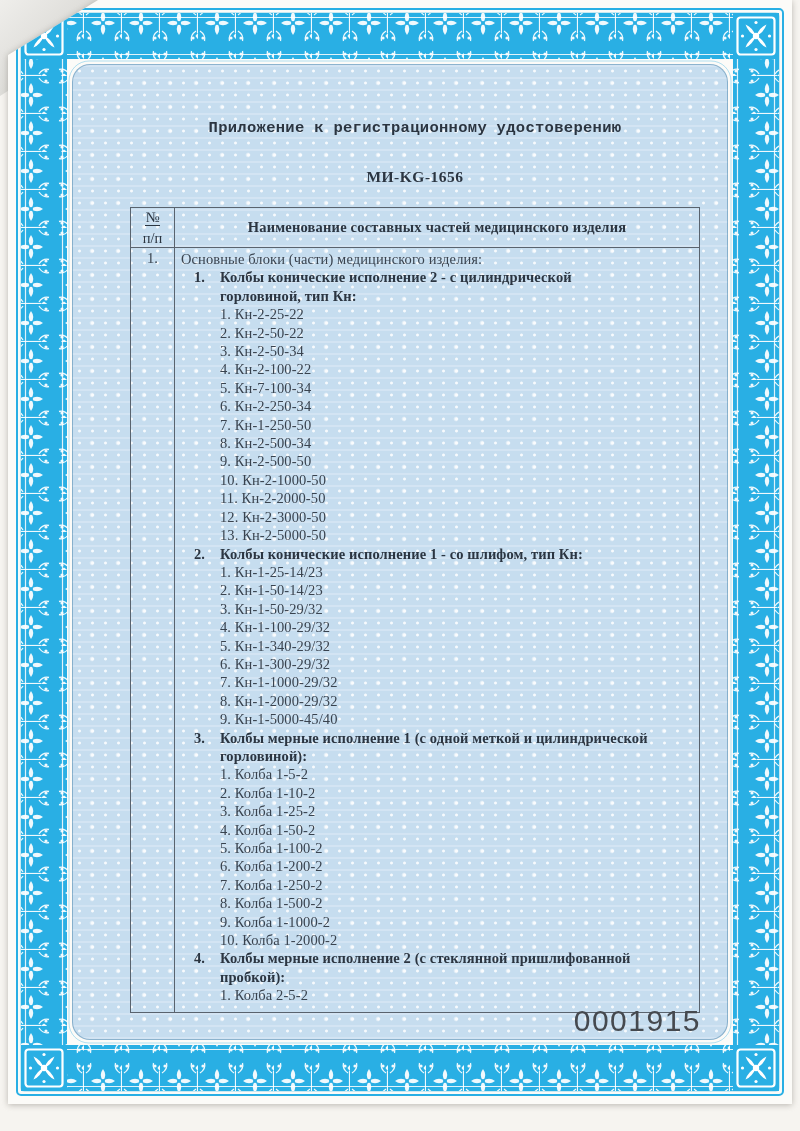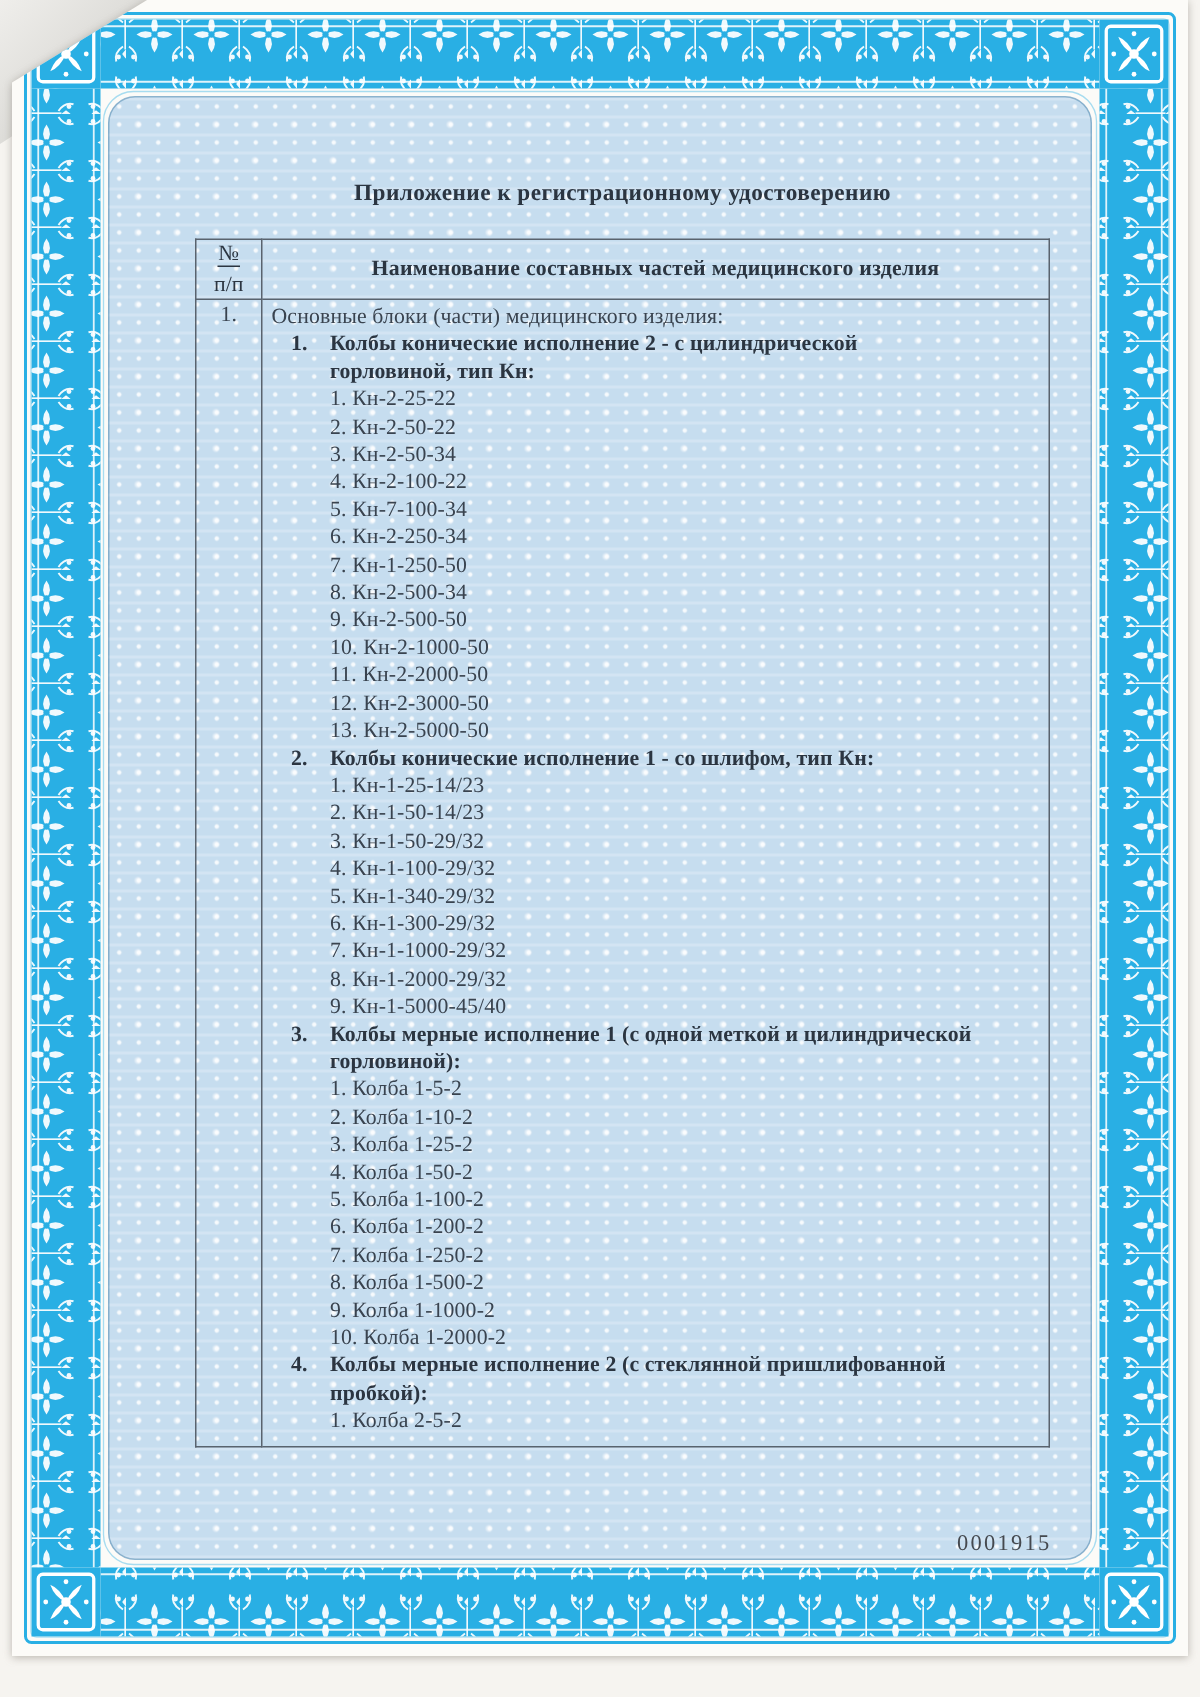--- a/index.html
+++ b/index.html
@@ -42,20 +42,21 @@
       radial-gradient(circle, rgba(255,255,255,.5) 1.6px, rgba(255,255,255,0) 2.8px),
       repeating-linear-gradient(0deg, rgba(255,255,255,.22) 0 2px, rgba(255,255,255,0) 2px 12px);
     background-size:13px 12px, 26px 24px, auto;
     background-position:0 0, 6px 6px, 0 0;
   }
   .content{position:absolute;inset:0;color:var(--ink);}
   .doc-title{
     width:570px;margin:54px 0 0 57px;text-align:center;
     font-weight:bold;font-size:15.5px;line-height:19px;letter-spacing:.3px;
     color:var(--ink-bold);
+    font-family:Liberation Mono, monospace;
   }
   .doc-number{
     width:570px;margin:29px 0 0 57px;text-align:center;
     font-weight:bold;font-size:15.5px;line-height:19px;letter-spacing:.5px;
     color:var(--ink-bold);
   }
   table.tbl{
     margin:21px 0 0 57px;width:570px;
     border-collapse:collapse;table-layout:fixed;
   }
@@ -71,22 +72,22 @@
     vertical-align:top;padding:2px 19px 7px 6px;
     font-size:14.5px;line-height:18.4px;letter-spacing:.1px;
   }
   .intro{}
   .group-title{display:flex;font-weight:bold;color:var(--ink-bold);margin-left:13px;}
   .g-no{width:26px;flex:0 0 26px;}
   .g-tx{max-width:430px;}
   .g-item{margin-left:39px;}
   .serial{
     position:absolute;right:26px;bottom:1px;
-    font-family:Liberation Serif, serif;
-    font-size:15px;letter-spacing:1.5px;color:var(--serial-ink);text-align:right;
+    font-family:Liberation Sans, sans-serif;
+    font-size:30px;letter-spacing:1.5px;color:var(--serial-ink);text-align:right;
   }
 </style>
 </head>
 <body>
 
 <div class="scan-wedge"></div>
 
 <div class="paper-wrap">
   <div class="paper">
 
@@ -179,20 +180,21 @@
       <use href="#cornerSq" x="725" y="13"></use>
       <use href="#cornerSq" x="13" y="1045"></use>
       <use href="#cornerSq" x="725" y="1045"></use>
 
       <rect x="61" y="61" width="662" height="982" rx="20" fill="none" stroke="currentColor" stroke-width=".9" opacity=".4"></rect>
     </svg>
 
     <div class="inner">
       <div class="content">
         <div class="doc-title">Приложение к регистрационному удостоверению</div>
+        <div class="doc-number">МИ-KG-1656</div>
 
         <table class="tbl">
           <thead>
             <tr>
               <th class="c1 hdr-no">
                 <span class="no-top">№</span>
                 <span class="no-bot">п/п</span>
               </th>
               <th class="hdr-name">Наименование составных частей медицинского изделия</th>
             </tr>

